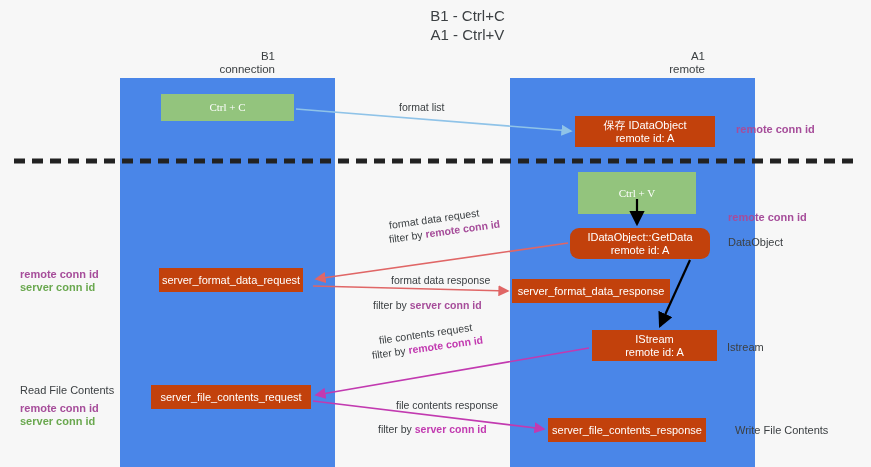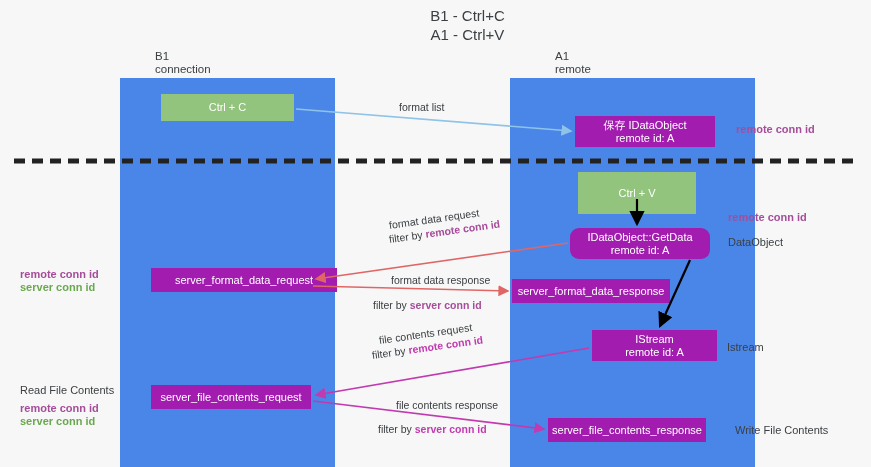--- a/index.html
+++ b/index.html
@@ -32,21 +32,21 @@
     font-size: 15px;
     line-height: 19px;
     color: #3c4043;
     white-space: pre;
     padding-left: 32px;
   }
 
   
   .col-head {
     position: absolute;
-    text-align: left;
+    text-align: right;
     font-size: 11.5px;
     line-height: 13px;
     color: #3c4043;
     white-space: pre;
   }
 
   
   .lane {
     position: absolute;
     background: #4a86e8;
@@ -59,22 +59,22 @@
     display: flex;
     flex-direction: column;
     align-items: center;
     justify-content: center;
     text-align: center;
     color: #ffffff;
     font-size: 11px;
     line-height: 13px;
     white-space: pre;
   }
-  .node.green { background: #93c47d; }
-  .node.orange { background: #a21caf; }
+  .node.green { background: #93c47d; font-family: Liberation Serif, serif; }
+  .node.orange { background: #c2410c; }
 
   
   .lbl {
     position: absolute;
     font-size: 11px;
     line-height: 13px;
     white-space: pre;
   }
   .lbl.dark   { color: #3c4043; }
   .lbl.purple { color: #a64d9a; font-weight: bold; }
@@ -127,21 +127,21 @@
 
   <div class="node green" style="left:578px; top:172px; width:118px; height:42px;">
     <span>Ctrl + V</span>
   </div>
 
   <div class="node orange" style="left:570px; top:228px; width:140px; height:31px;border-radius:9px;">
     <span>IDataObject::GetData</span>
     <span>remote id: A</span>
   </div>
 
-  <div class="node orange" style="left:151px; top:268px; width:186px; height:24px;">
+  <div class="node orange" style="left:159px; top:268px; width:144px; height:24px;">
     <span>server_format_data_request</span>
   </div>
 
   <div class="node orange" style="left:512px; top:279px; width:158px; height:24px;">
     <span>server_format_data_response</span>
   </div>
 
   <div class="node orange" style="left:592px; top:330px; width:125px; height:31px;">
     <span>IStream</span>
     <span>remote id: A</span>

